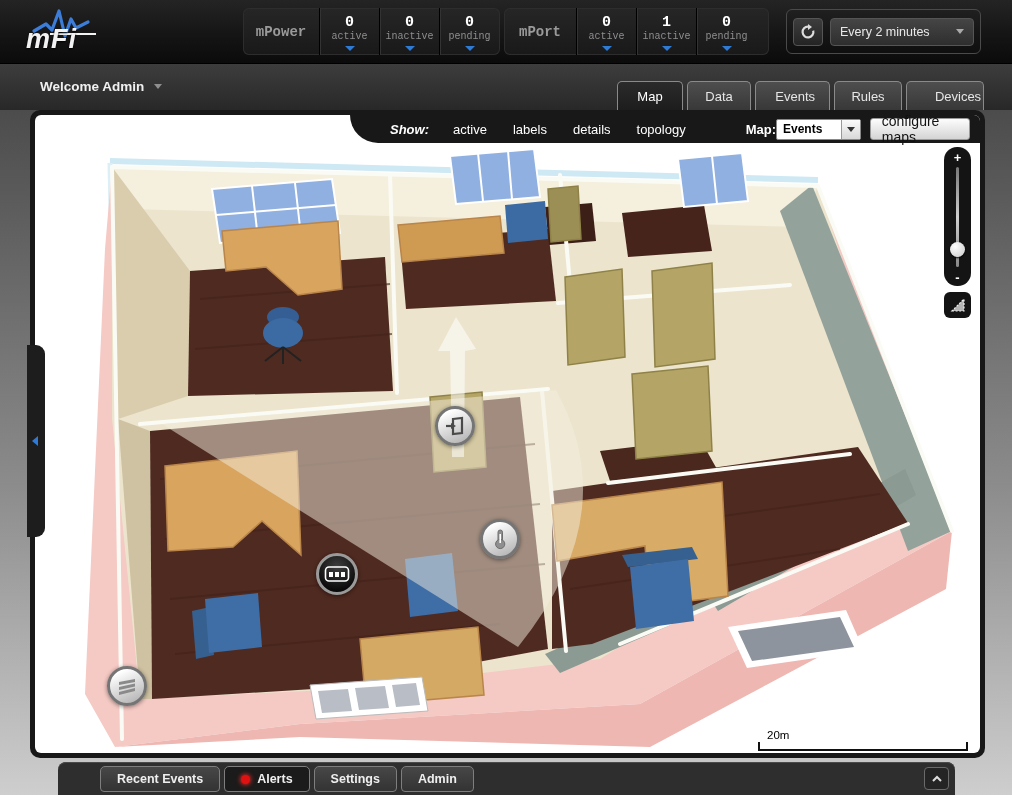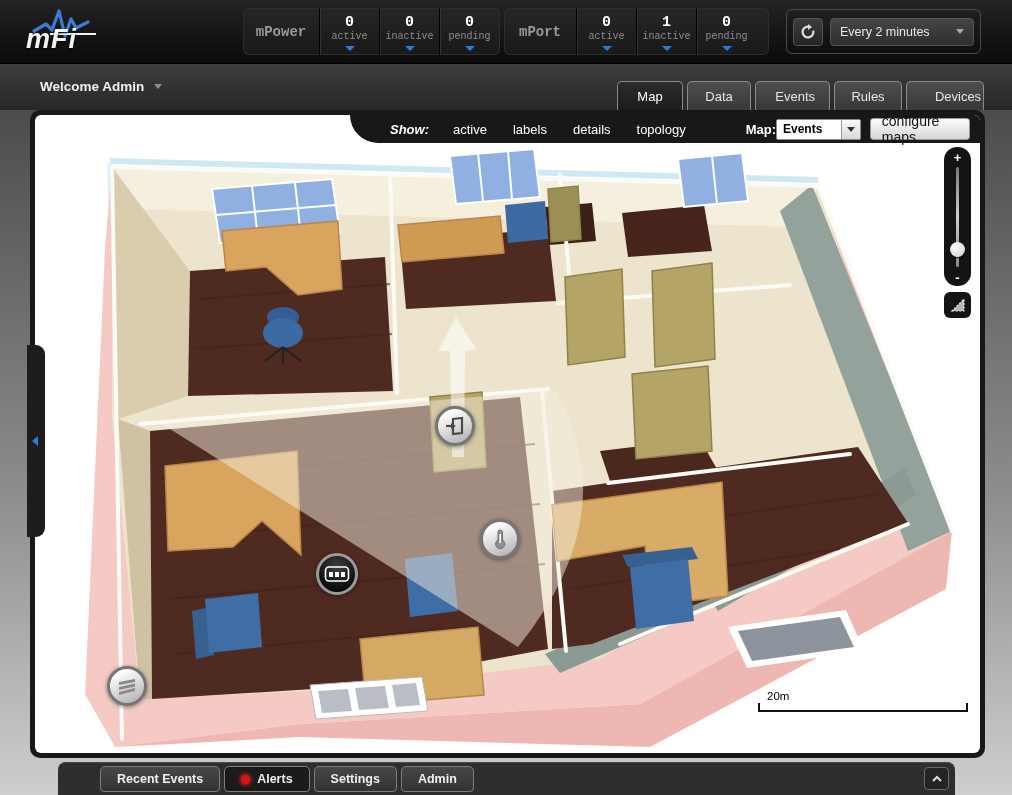--- a/index.html
+++ b/index.html
@@ -108,21 +108,21 @@
   .zoom-track { position:absolute; left:12px; top:20px; width:3px; height:100px;
     background:linear-gradient(180deg,#777,#cfcfcf 50%,#888); border-radius:2px; }
   .zoom-knob { position:absolute; left:6px; top:95px; width:15px; height:15px;
     border-radius:50%; background:radial-gradient(circle at 35% 30%,#fff,#c9c9c9);
     box-shadow:0 1px 2px #000; cursor:pointer; }
   .measure-btn { position:absolute; left:909px; top:177px; width:27px; height:26px;
     background:#141414; border-radius:6px; display:flex; align-items:center;
     justify-content:center; cursor:pointer; }
 
   
-  .scale-bar { position:absolute; left:723px; top:575px; width:210px; height:24px; }
+  .scale-bar { position:absolute; left:723px; top:614px; width:210px; height:24px; }
   .scale-label { position:absolute; left:9px; top:0; color:#000; font-size:11.5px; }
   .scale-line { position:absolute; left:0; bottom:2px; width:210px; height:9px;
     border-left:2px solid #111; border-right:2px solid #111;
     border-bottom:2px solid #111; }
 
   
   .dev-icon { position:absolute; width:40px; height:40px; border-radius:50%;
     border:3px solid #757575; box-shadow:0 1px 4px rgba(0,0,0,.45);
     background:linear-gradient(155deg,#ffffff 15%,#d8d8d8 55%,#adadad 100%);
     display:flex; align-items:center; justify-content:center; cursor:pointer; }

